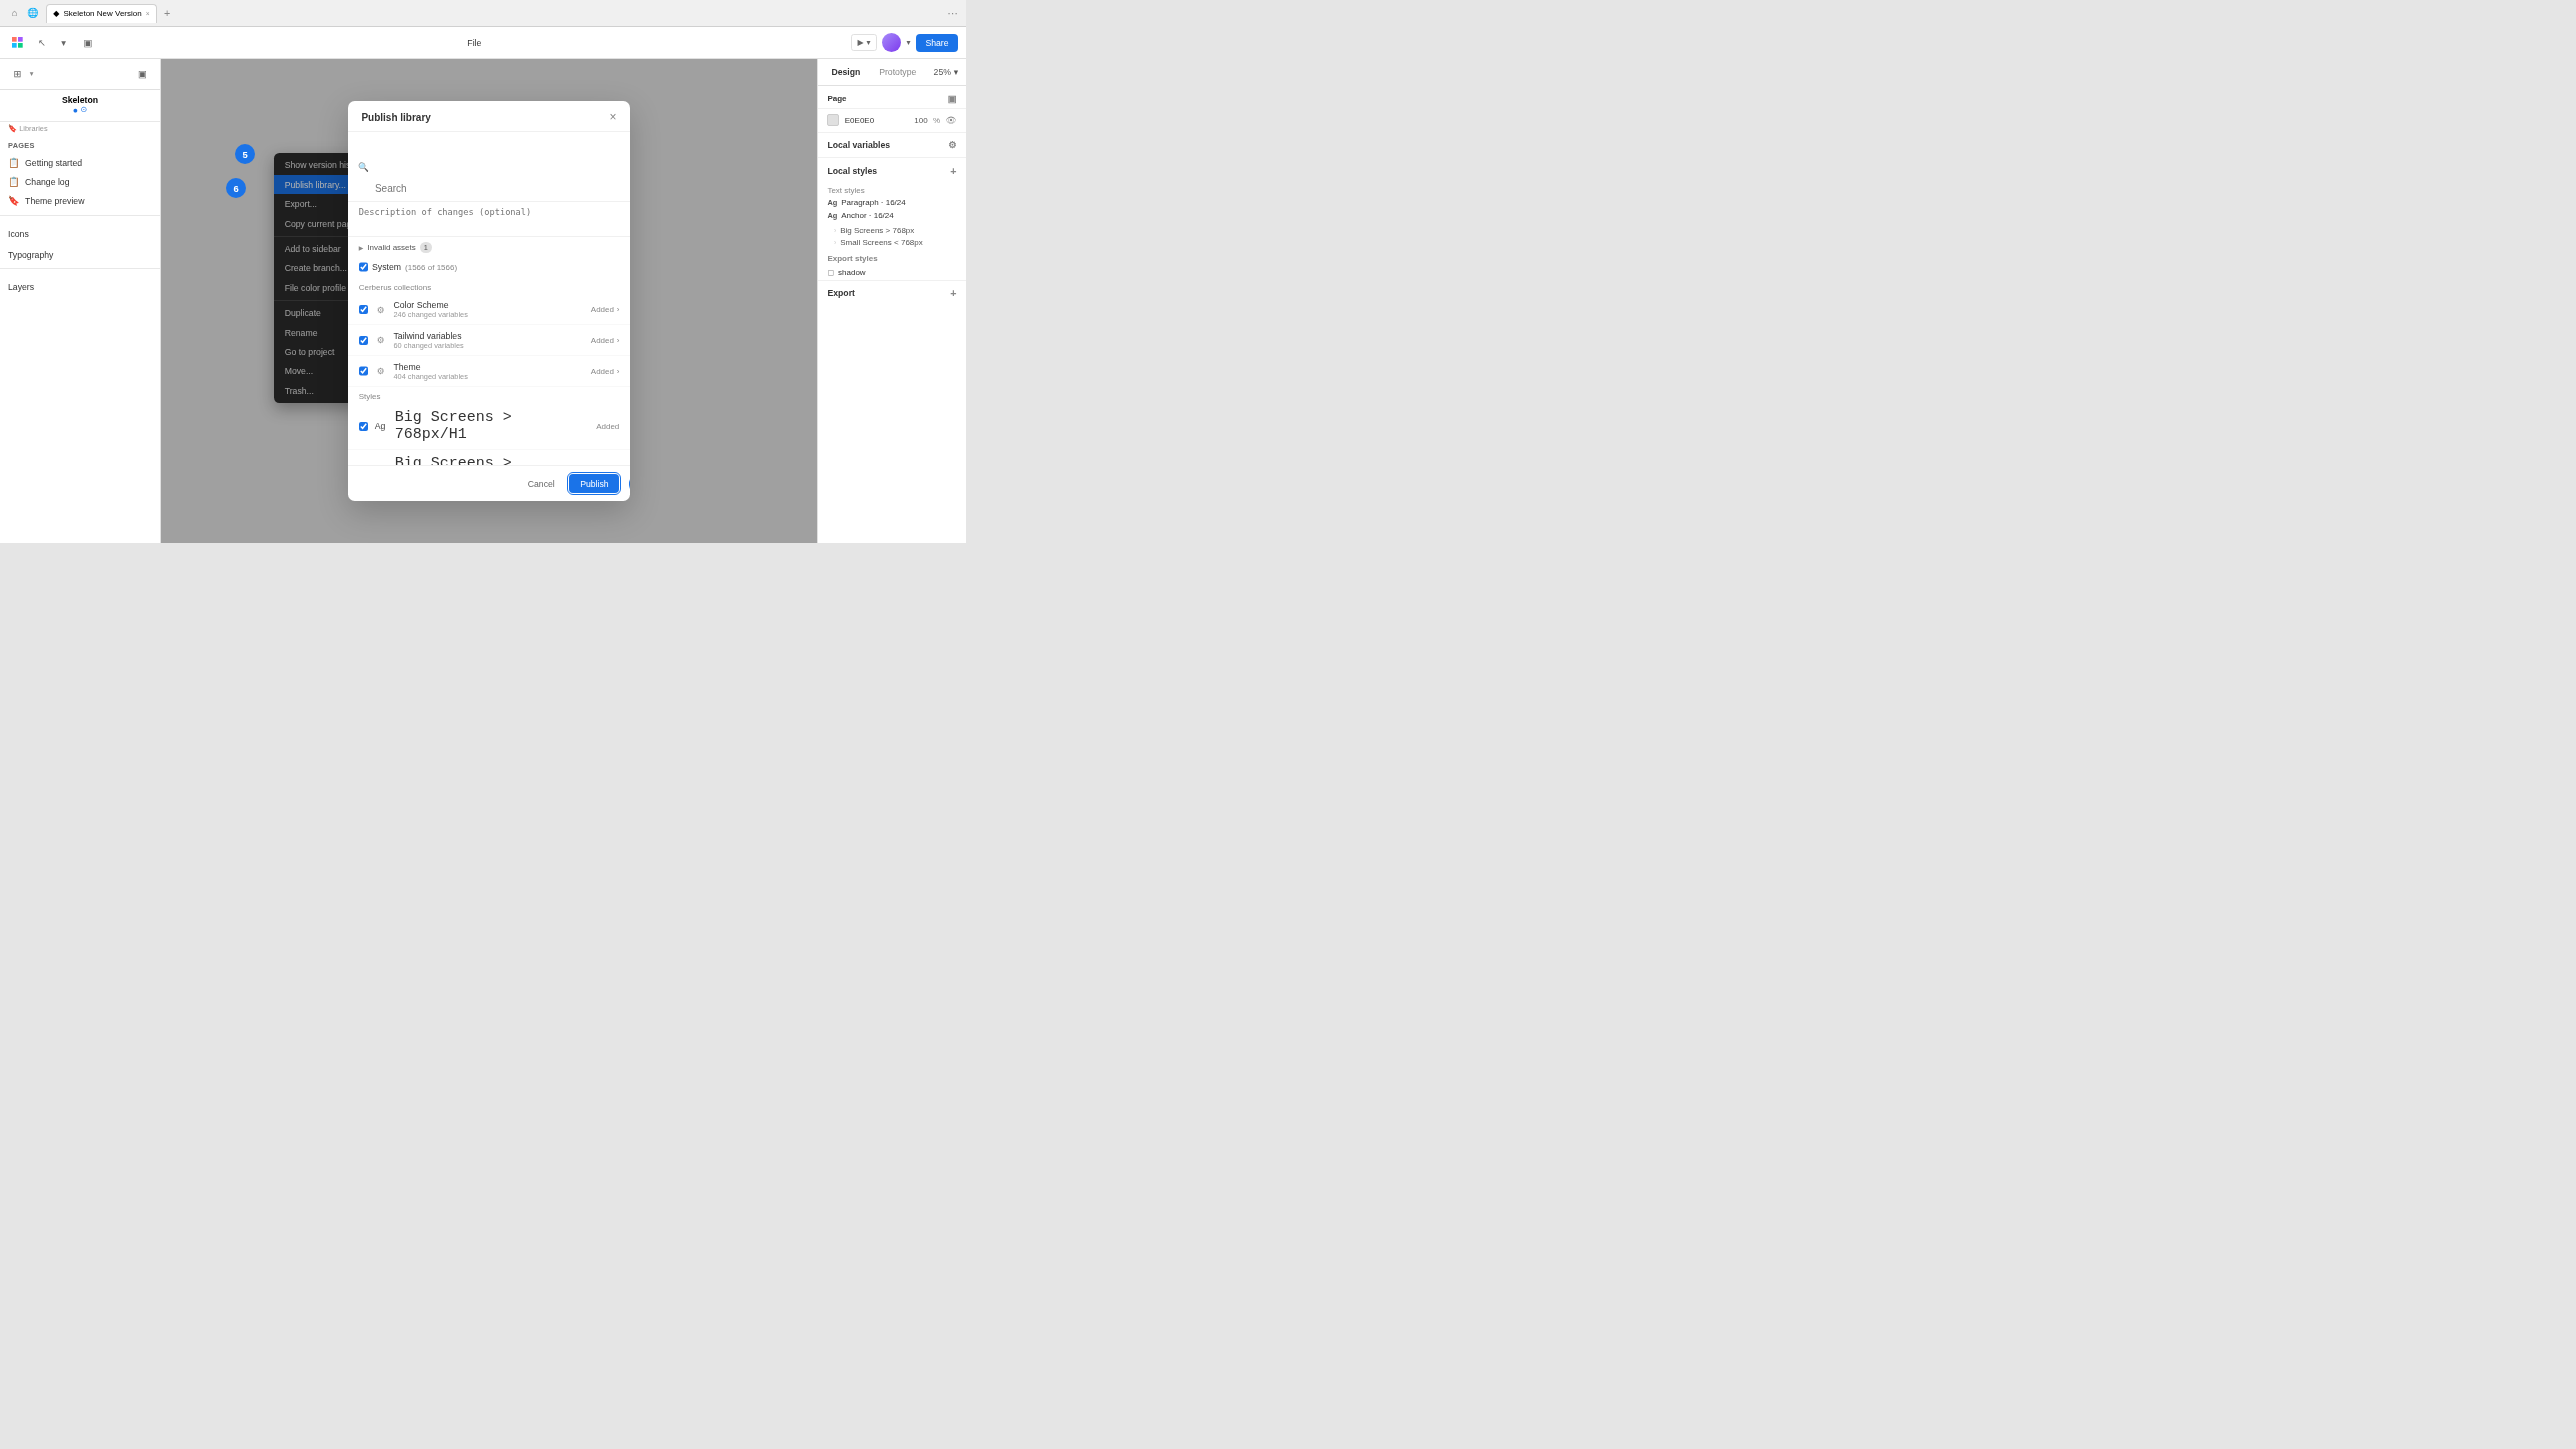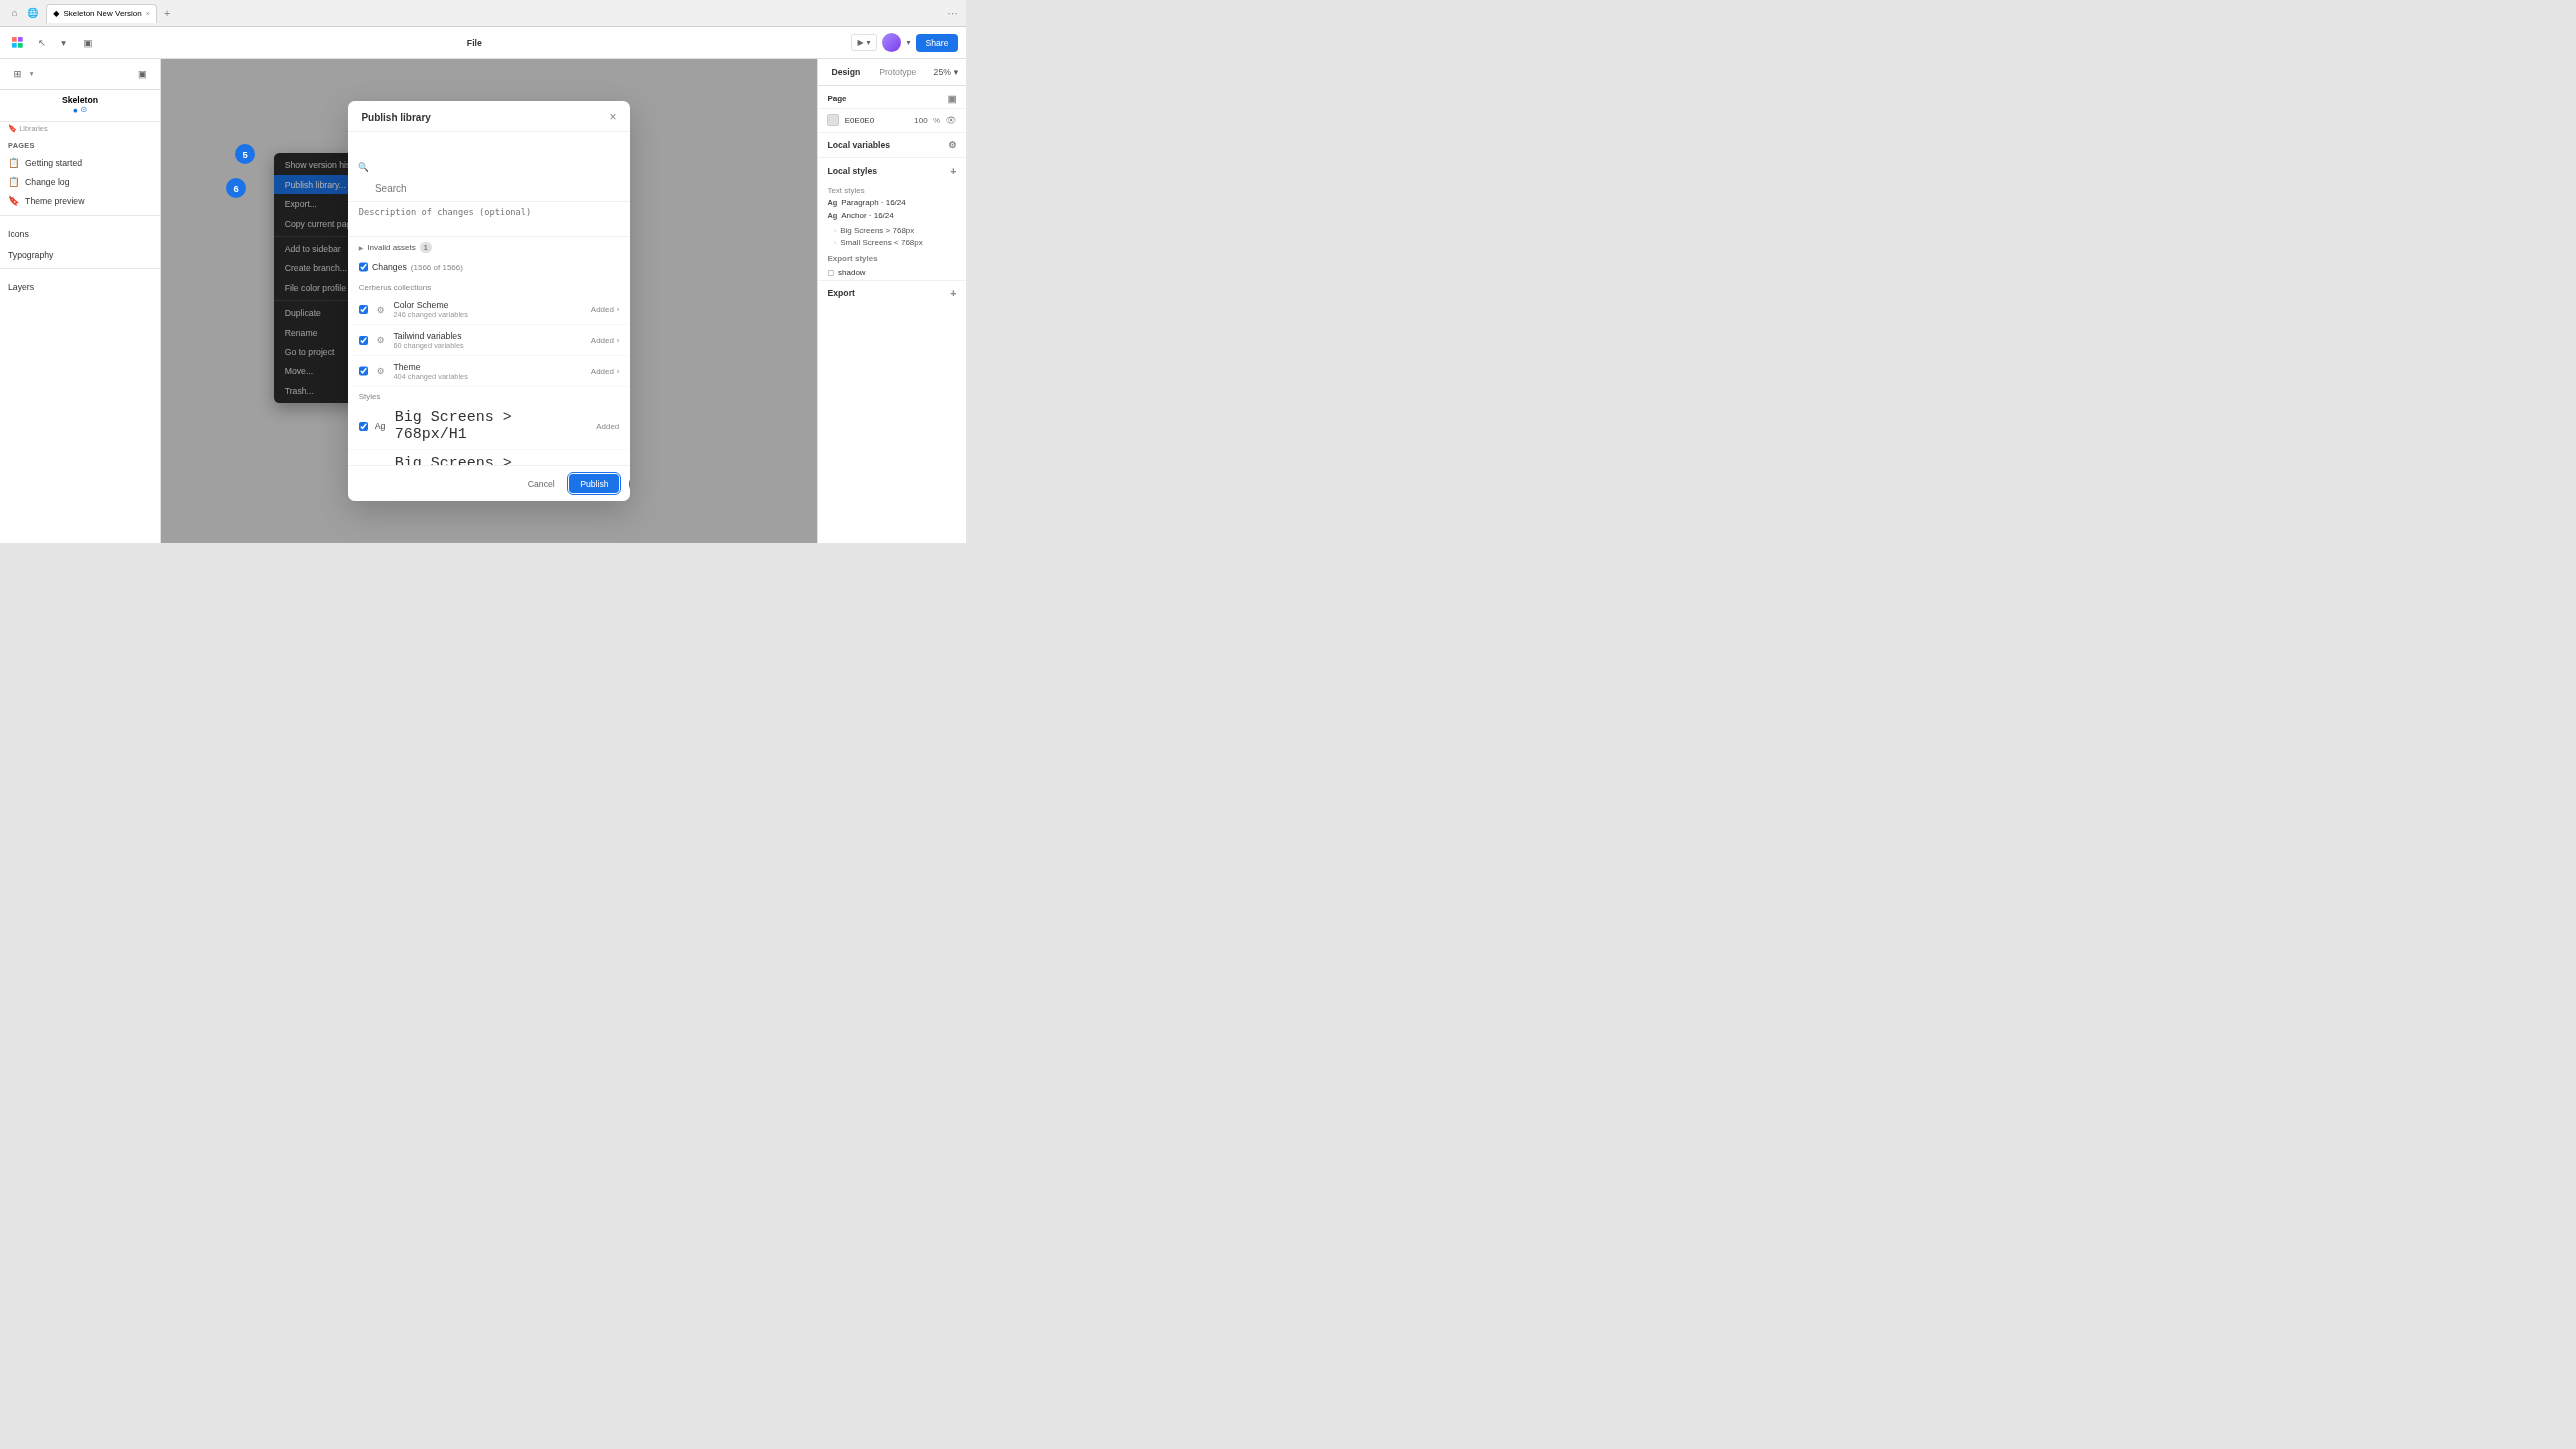--- a/index.html
+++ b/index.html
@@ -104,21 +104,21 @@
       border-radius: 2.7px;
       cursor: pointer;
       color: #666;
       font-size: 9.4px;
     }
     .file-title {
       display: flex;
       align-items: center;
       gap: 2.7px;
       font-size: 8.7px;
-      font-weight: 700;
+      font-weight: 400;
       color: #333;
       cursor: pointer;
     }
     .share-btn {
       background: #1a73e8;
       color: white;
       border: none;
       border-radius: 4px;
       padding: 4px 9.4px;
       font-size: 8.7px;
@@ -923,21 +923,21 @@
           <div class="modal-body">
 
             <div class="invalid-section">
               <span class="invalid-arrow">▶</span>
               <span class="invalid-label">Invalid assets</span>
               <span class="invalid-count">1</span>
             </div>
 
             <div class="changes-header">
               <input type="checkbox" class="changes-checkbox" checked="" style="">
-              <span class="changes-label">Changes</span>
+              <span class="changes-label">System</span>
               <span class="changes-count">(1566 of 1566)</span>
             </div>
 
             <div class="variable-section-title">Cerberus collections</div>
 
             <div class="variable-item">
               <input type="checkbox" class="var-checkbox" checked="" style="">
               <span class="var-icon gear-icon">⚙</span>
               <div style="flex:1;">
                 <div class="var-name">Color Scheme</div>

